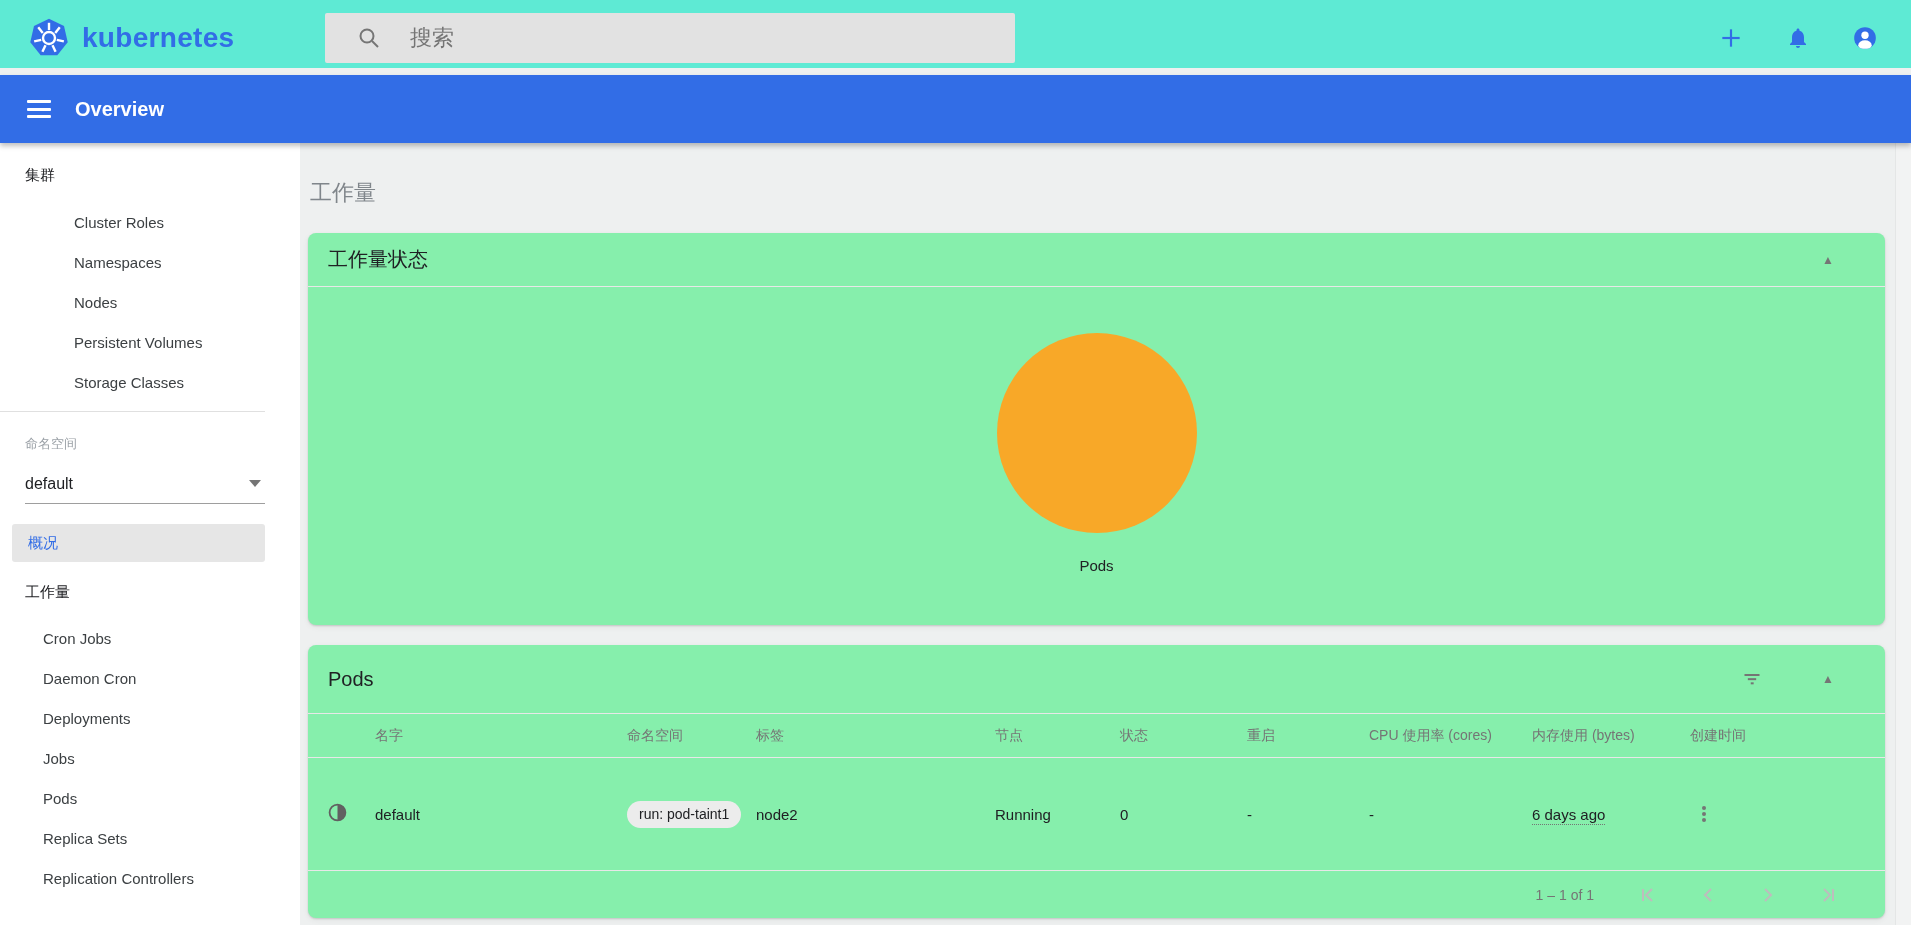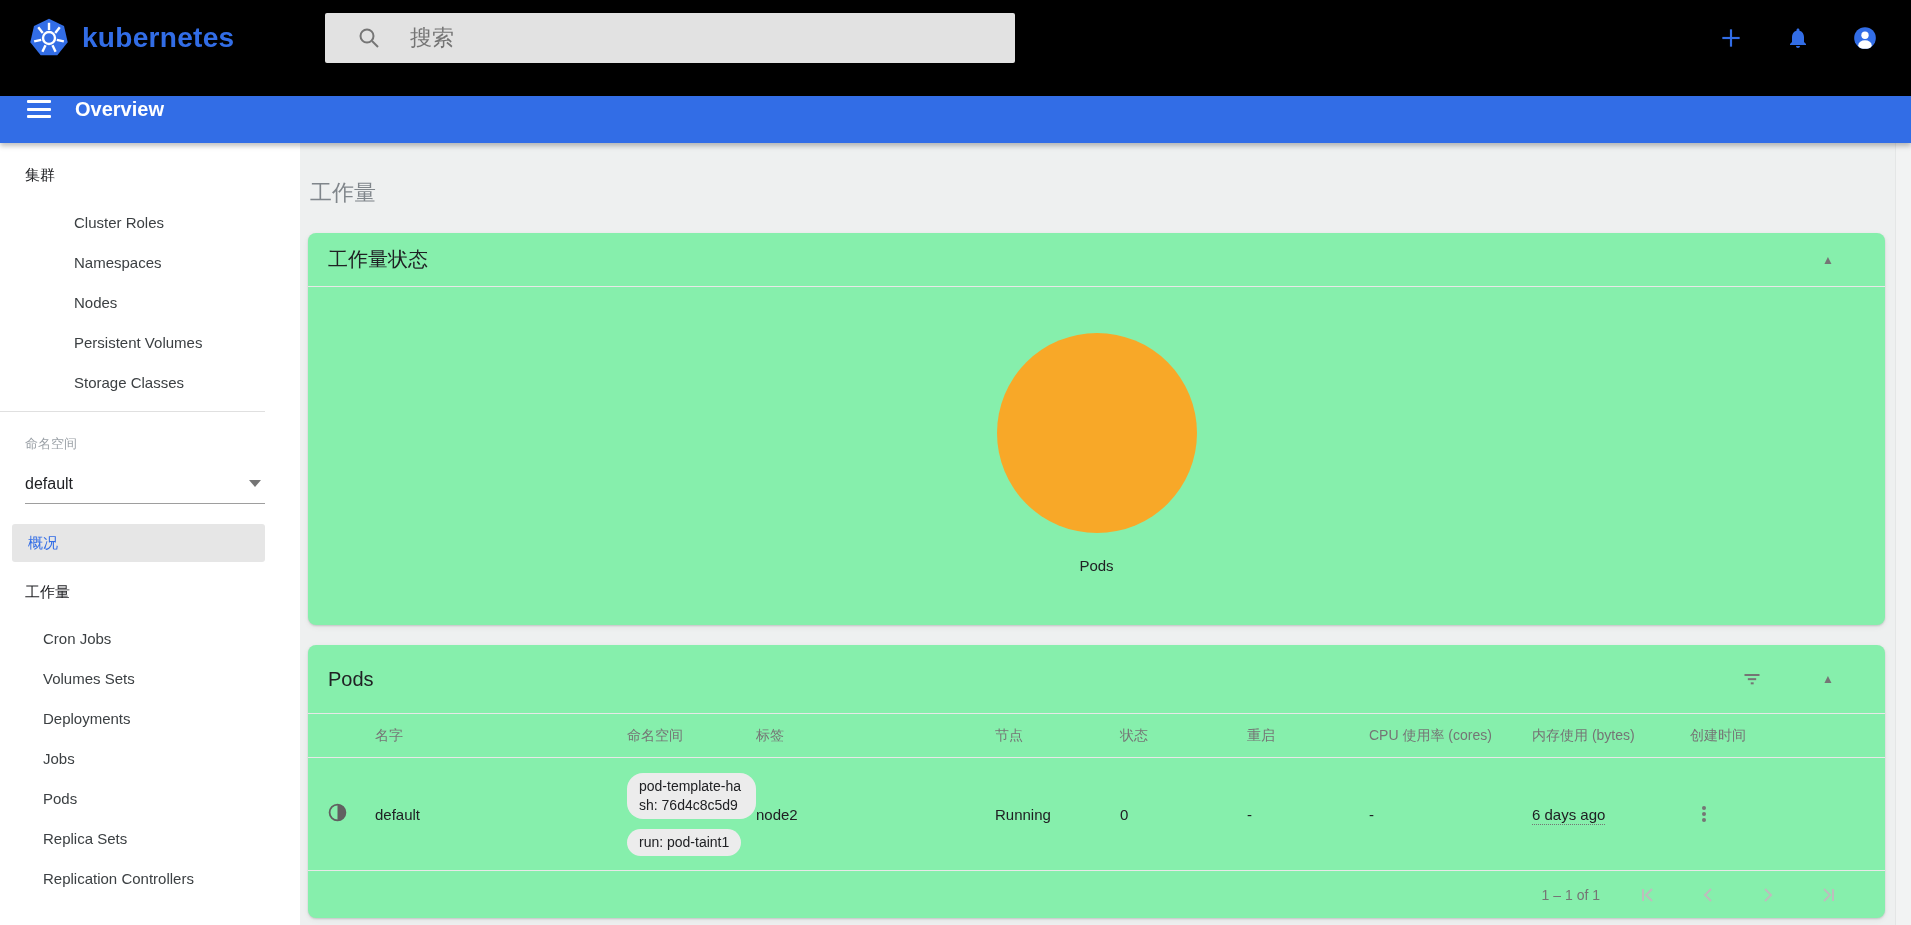--- a/index.html
+++ b/index.html
@@ -3,21 +3,21 @@
 <meta charset="utf-8">
 <style>
   html,body{margin:0;padding:0;}
   body{
     position:relative;width:1911px;height:925px;overflow:hidden;
     background:#eef0f0;
     font-family:"Liberation Sans","DejaVu Sans",sans-serif;
     -webkit-font-smoothing:antialiased;
   }
   
-  .topbar{position:absolute;top:0;left:0;width:1911px;height:96px;background:#000000;z-index:6;}
+  .topbar{position:absolute;top:0;left:0;width:1911px;height:68px;background:#5eead4;z-index:6;}
   .brand{position:absolute;left:28px;top:0;height:75px;display:flex;align-items:center;cursor:pointer;}
   .brand-text{color:#326de6;font-size:28px;font-weight:bold;margin-left:12px;letter-spacing:.3px;}
   .searchbar{position:absolute;left:325px;top:13px;width:690px;height:50px;background:#e2e2e2;border-radius:2px;
     display:flex;align-items:center;padding-left:32px;box-sizing:border-box;}
   .search-input{border:none;background:transparent;outline:none;font-size:22px;color:#212121;margin-left:27px;width:560px;font-family:inherit;}
   .search-input::placeholder{color:#757575;}
   .topbar-actions{position:absolute;right:33px;top:0;height:75px;display:flex;align-items:center;gap:41px;}
   .icon-btn{width:26px;height:26px;display:flex;align-items:center;justify-content:center;cursor:pointer;}
   
   .toolbar{position:absolute;top:75px;left:0;width:1911px;height:68px;background:#326de6;
@@ -66,21 +66,21 @@
   .trow{height:113px;border-bottom:1px solid #e8e8e8;font-size:15px;color:#202124;}
   .pods-link{color:#326de6;cursor:pointer;display:inline-block;width:170px;overflow-wrap:break-word;line-height:19px;}
   .chips{display:flex;flex-direction:column;align-items:flex-start;gap:10px;}
   .chip{background:#ececec;border-radius:16px;padding:4px 12px;font-size:14px;line-height:19px;color:#202124;box-sizing:content-box;}
   .chip-wide{max-width:164px;word-break:break-all;}
   .created-text{border-bottom:1px dotted #757575;padding-bottom:1px;cursor:default;}
   .status-cell,.ns-cell,.node-cell,.restarts-cell,.cpu-cell,.mem-cell{color:#202124;}
   .kebab{width:24px;height:24px;display:flex;align-items:center;justify-content:center;cursor:pointer;margin-left:2px;}
   
   .pager{height:47px;display:flex;align-items:center;justify-content:flex-end;padding-right:45px;gap:36px;}
-  .pager-label{color:#757575;font-size:14px;margin-right:0;}
+  .pager-label{color:#757575;font-size:14px;margin-right:6px;}
   .pager-btn{width:24px;height:24px;display:flex;align-items:center;justify-content:center;cursor:default;}
   
   .scroll-track{position:absolute;right:0;top:143px;width:15px;height:782px;background:#f2f3f3;border-left:1px solid #e4e6e6;z-index:4;}
 </style>
 </head>
 <body>
 
 <div class="topbar">
   <div class="brand">
     <svg width="42" height="40" viewBox="0 0 100 100">
@@ -157,21 +157,21 @@
   <hr class="side-divider">
   <div class="ns-label">命名空间</div>
   <div class="ns-select">
     <span>default</span>
     <span class="caret-down"></span>
   </div>
   <div class="side-selected">概况</div>
   <div class="side-section-label workloads-label">工作量</div>
   <div class="side-items workloads">
     <div class="side-item">Cron Jobs</div>
-    <div class="side-item">Volumes Sets</div>
+    <div class="side-item">Daemon Cron</div>
     <div class="side-item">Deployments</div>
     <div class="side-item">Jobs</div>
     <div class="side-item">Pods</div>
     <div class="side-item">Replica Sets</div>
     <div class="side-item">Replication Controllers</div>
   </div>
 </aside>
 
 <div class="page-title">工作量</div>
 
@@ -219,21 +219,20 @@
 
   <div class="trow">
     <div>
       <svg width="19" height="19" viewBox="0 0 18 18">
         <circle cx="9" cy="9" r="7.5" fill="none" stroke="#616161" stroke-width="1.7"></circle>
         <path d="M9 1.5 a7.5 7.5 0 0 1 0 15 z" fill="#616161"></path>
       </svg>
     </div>
     <div class="ns-cell">default</div>
     <div class="chips">
-      <span class="chip chip-wide">pod-template-hash: 76d4c8c5d9</span>
       <span class="chip">run: pod-taint1</span>
     </div>
     <div class="node-cell">node2</div>
     <div class="status-cell">Running</div>
     <div class="restarts-cell">0</div>
     <div class="cpu-cell">-</div>
     <div class="mem-cell">-</div>
     <div><span class="created-text">6 days ago</span></div>
     <div>
       <span class="kebab">

